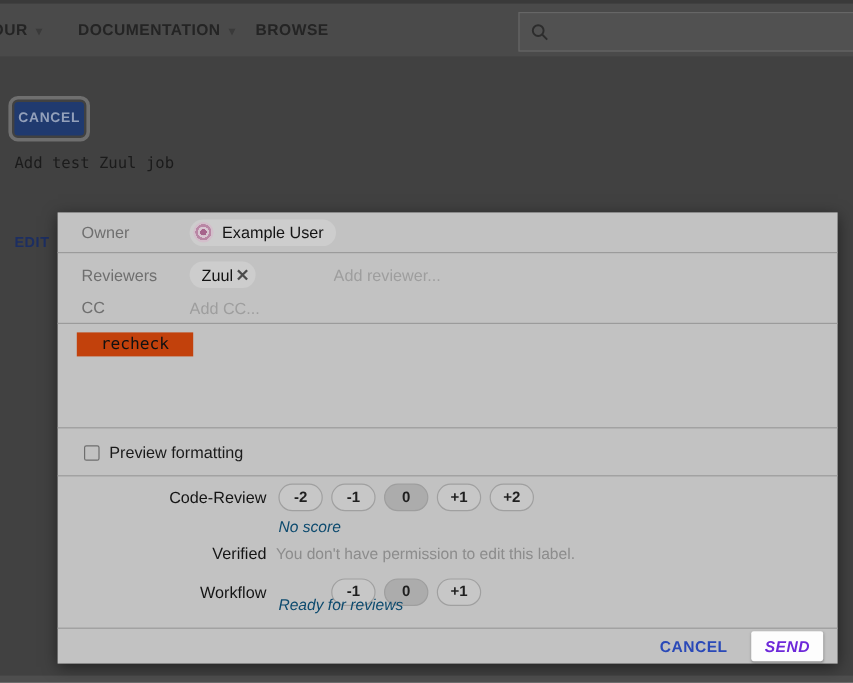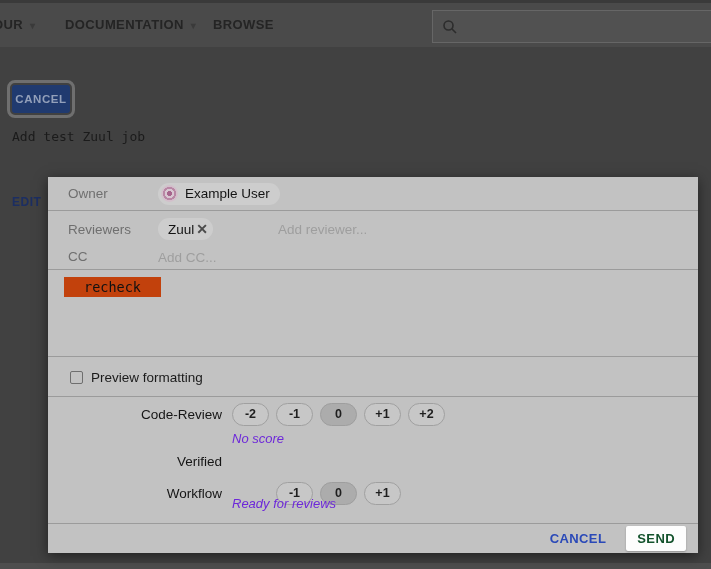--- a/index.html
+++ b/index.html
@@ -71,34 +71,34 @@
               margin-right:8px; cursor:pointer; flex:0 0 auto; }
   .sec-scores { position:absolute; left:0; top:221px; width:100%; height:125px; }
   .score-row { position:absolute; left:0; width:100%; display:flex; align-items:center; }
   .label-col { width:174px; text-align:right; color:#151515; flex:0 0 auto; }
   .pills { display:flex; gap:7px; margin-left:10px; }
   .pill { width:37px; height:23px; border:1px solid #a0a0a0; border-radius:12px; background:#c7c7c7;
           display:flex; align-items:center; justify-content:center; font-size:12.5px; font-weight:700;
           color:#1f1f1f; cursor:pointer; }
   .pill.selected { background:#acacac; border-color:#9e9e9e; }
   .row-cr { top:4px; height:24px; }
-  .status-italic { position:absolute; left:184px; font-style:italic; color:#6d28d9; font-size:13px; }
+  .status-italic { position:absolute; left:184px; font-style:italic; color:#0c4a6e; font-size:13px; }
   .st-noscore { top:33px; }
   .row-verified { top:55px; height:16px; }
   .perm-text { margin-left:8px; color:#8c8c8c; font-size:13px; }
   .row-wf { top:72px; height:24px;margin-top:11px; }
   .pills-wf { margin-left:54px; }
   .st-ready { top:98px; }
   .dlg-footer { position:absolute; left:0; top:346px; width:100%; height:30px; border-top:1px solid #9b9b9b;
                 display:flex; align-items:center; justify-content:flex-end; padding-right:12px; gap:20px; }
   .cancel-btn { color:#2a49b8; font-size:13px; font-weight:700; letter-spacing:.4px; background:none;
                 border:none; cursor:pointer; font-family:"Liberation Sans", sans-serif; }
-  .send-btn { color:#14532d; font-size:13px; font-weight:700; letter-spacing:.4px; background:#fdfdfd;
+  .send-btn { color:#6d28d9; font-size:13px; font-weight:700; letter-spacing:.4px; background:#fdfdfd;
               border:none; border-radius:2px; padding:5px 11px; cursor:pointer;
-              font-family:"Liberation Sans", sans-serif; box-shadow:0 1px 2px rgba(0,0,0,.25); }
+              font-family:"Liberation Sans", sans-serif; box-shadow:0 1px 2px rgba(0,0,0,.25);font-style:italic; }
 </style>
 </head>
 <body>
 
 <div id="screen">
 
   <div class="topbar">
     <div class="menu-item" style="left:-7px;">
       <span>OUR</span>
       <span class="caret">▾</span>
@@ -168,20 +168,21 @@
           <span class="pill">-1</span>
           <span class="pill selected">0</span>
           <span class="pill">+1</span>
           <span class="pill">+2</span>
         </span>
       </div>
       <div class="status-italic st-noscore">No score</div>
 
       <div class="score-row row-verified">
         <span class="label-col">Verified</span>
+        <span class="perm-text">You don't have permission to edit this label.</span>
       </div>
 
       <div class="score-row row-wf">
         <span class="label-col">Workflow</span>
         <span class="pills pills-wf">
           <span class="pill">-1</span>
           <span class="pill selected">0</span>
           <span class="pill">+1</span>
         </span>
       </div>

